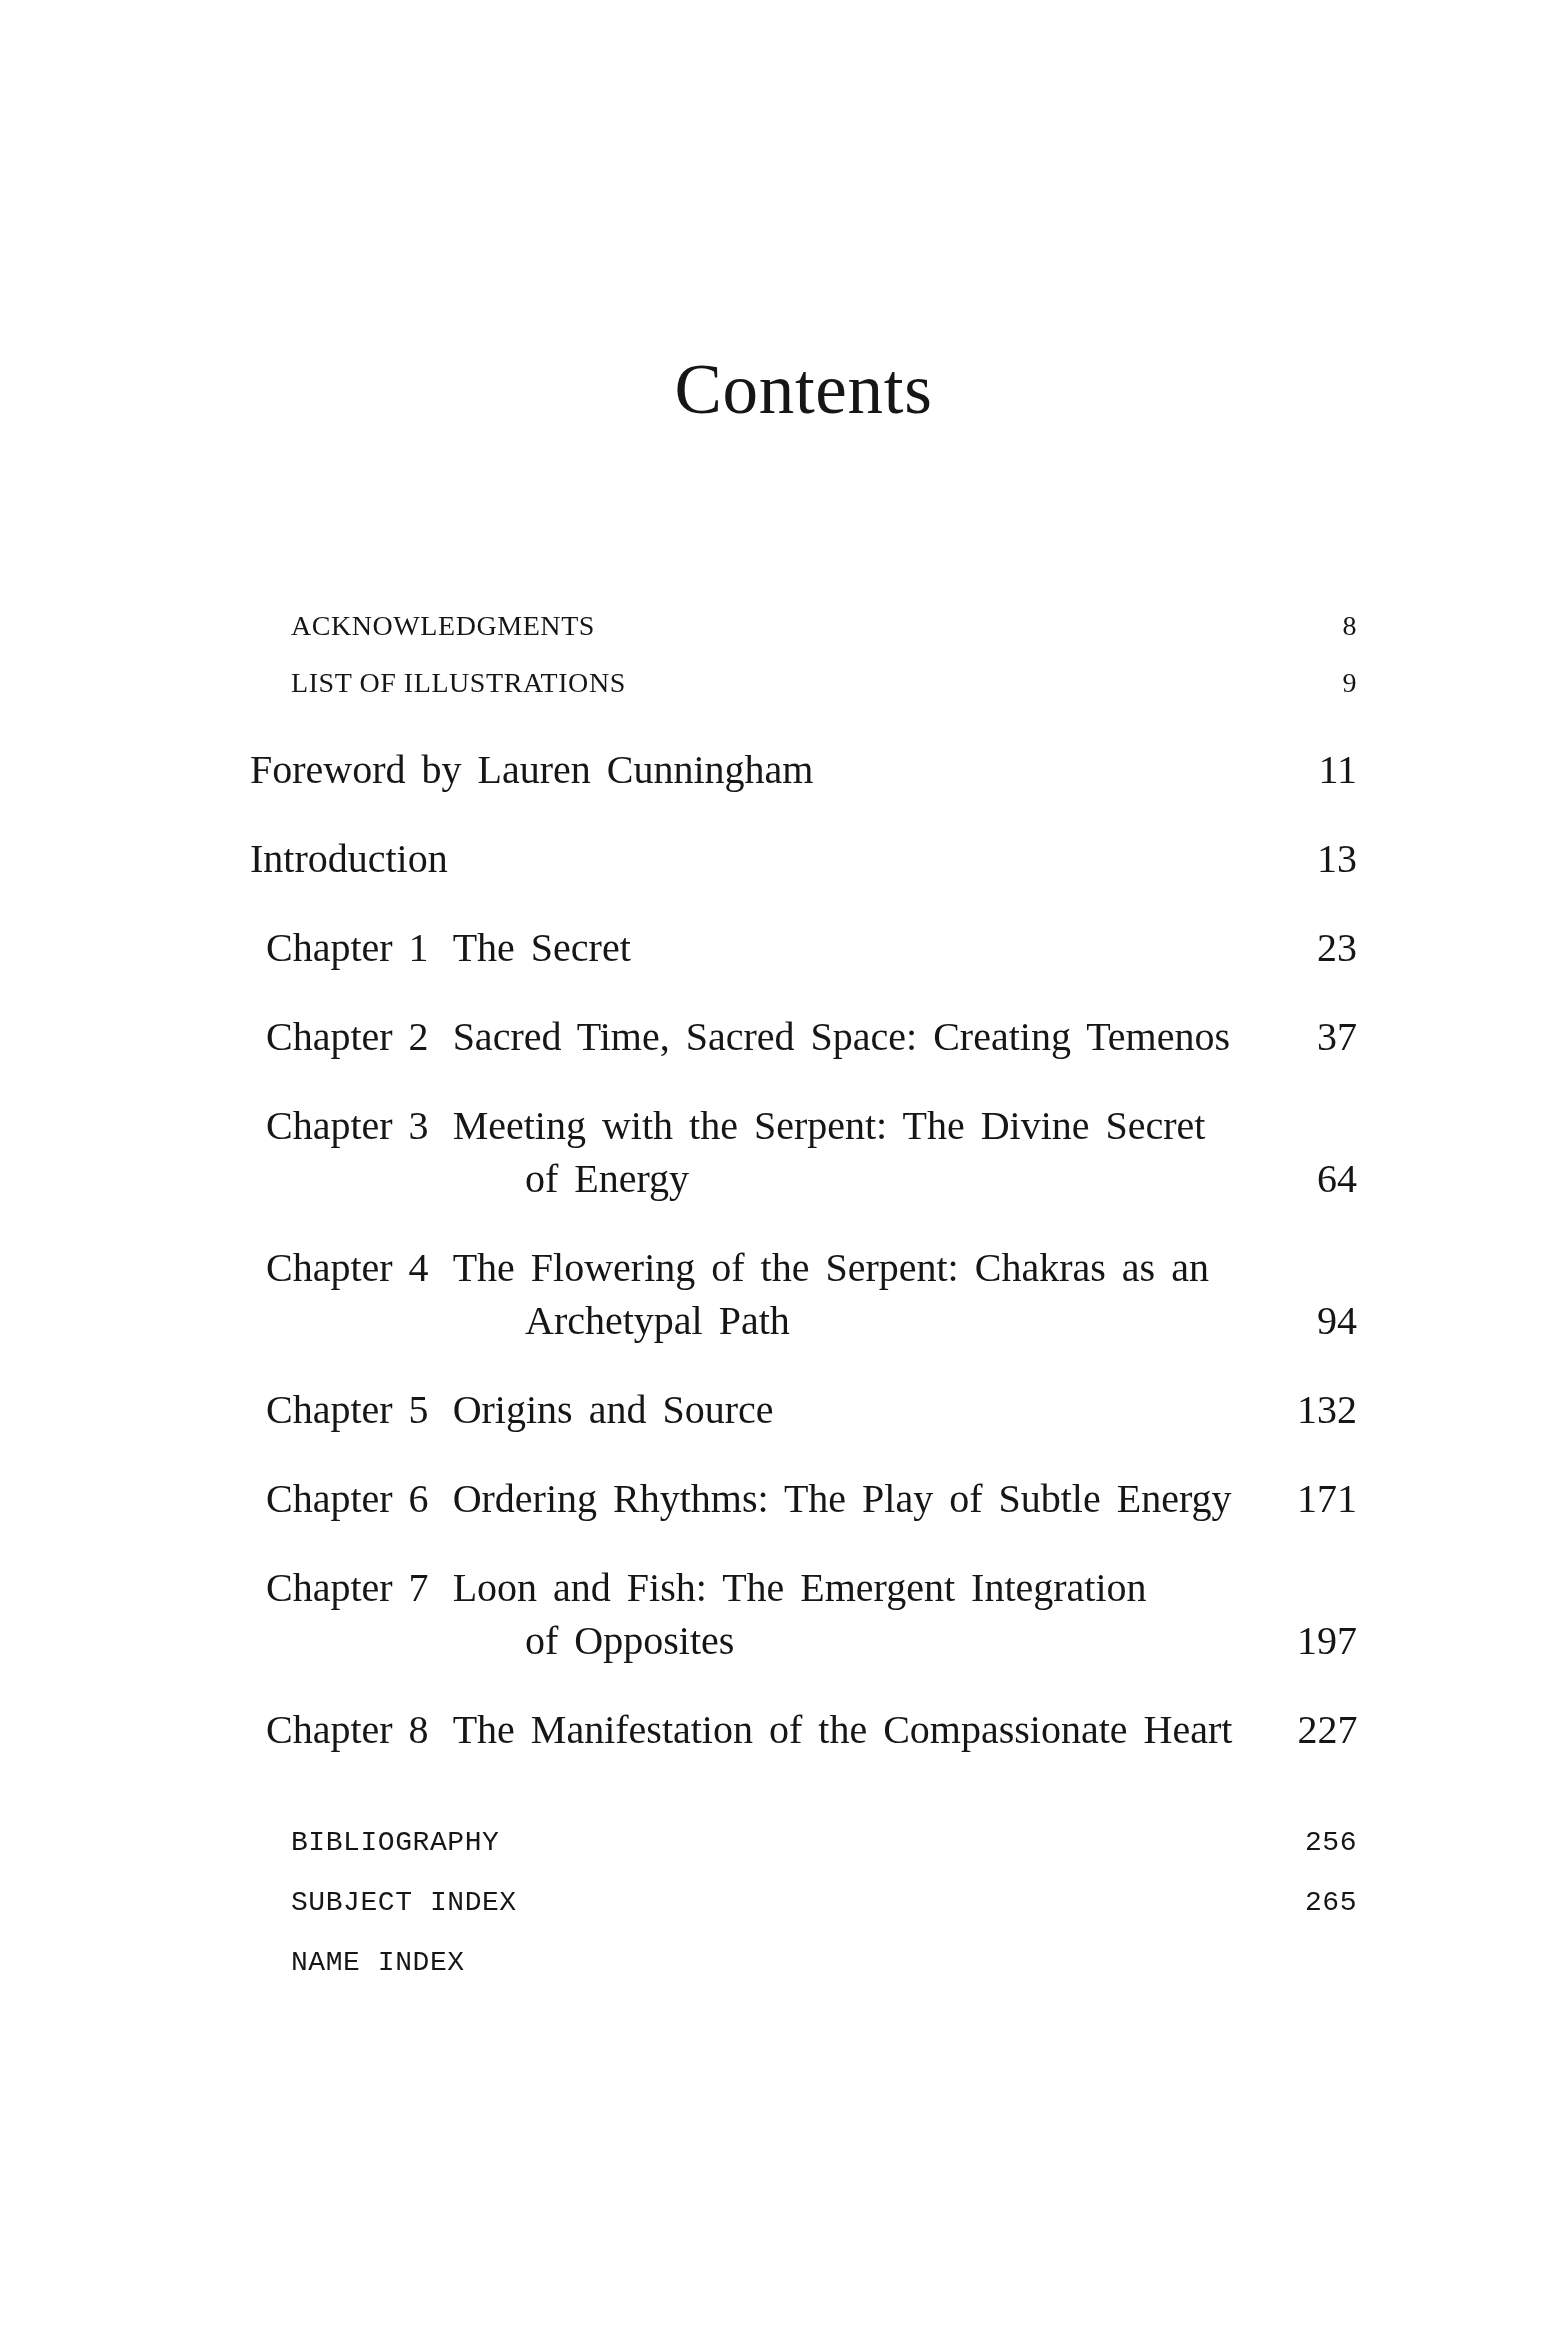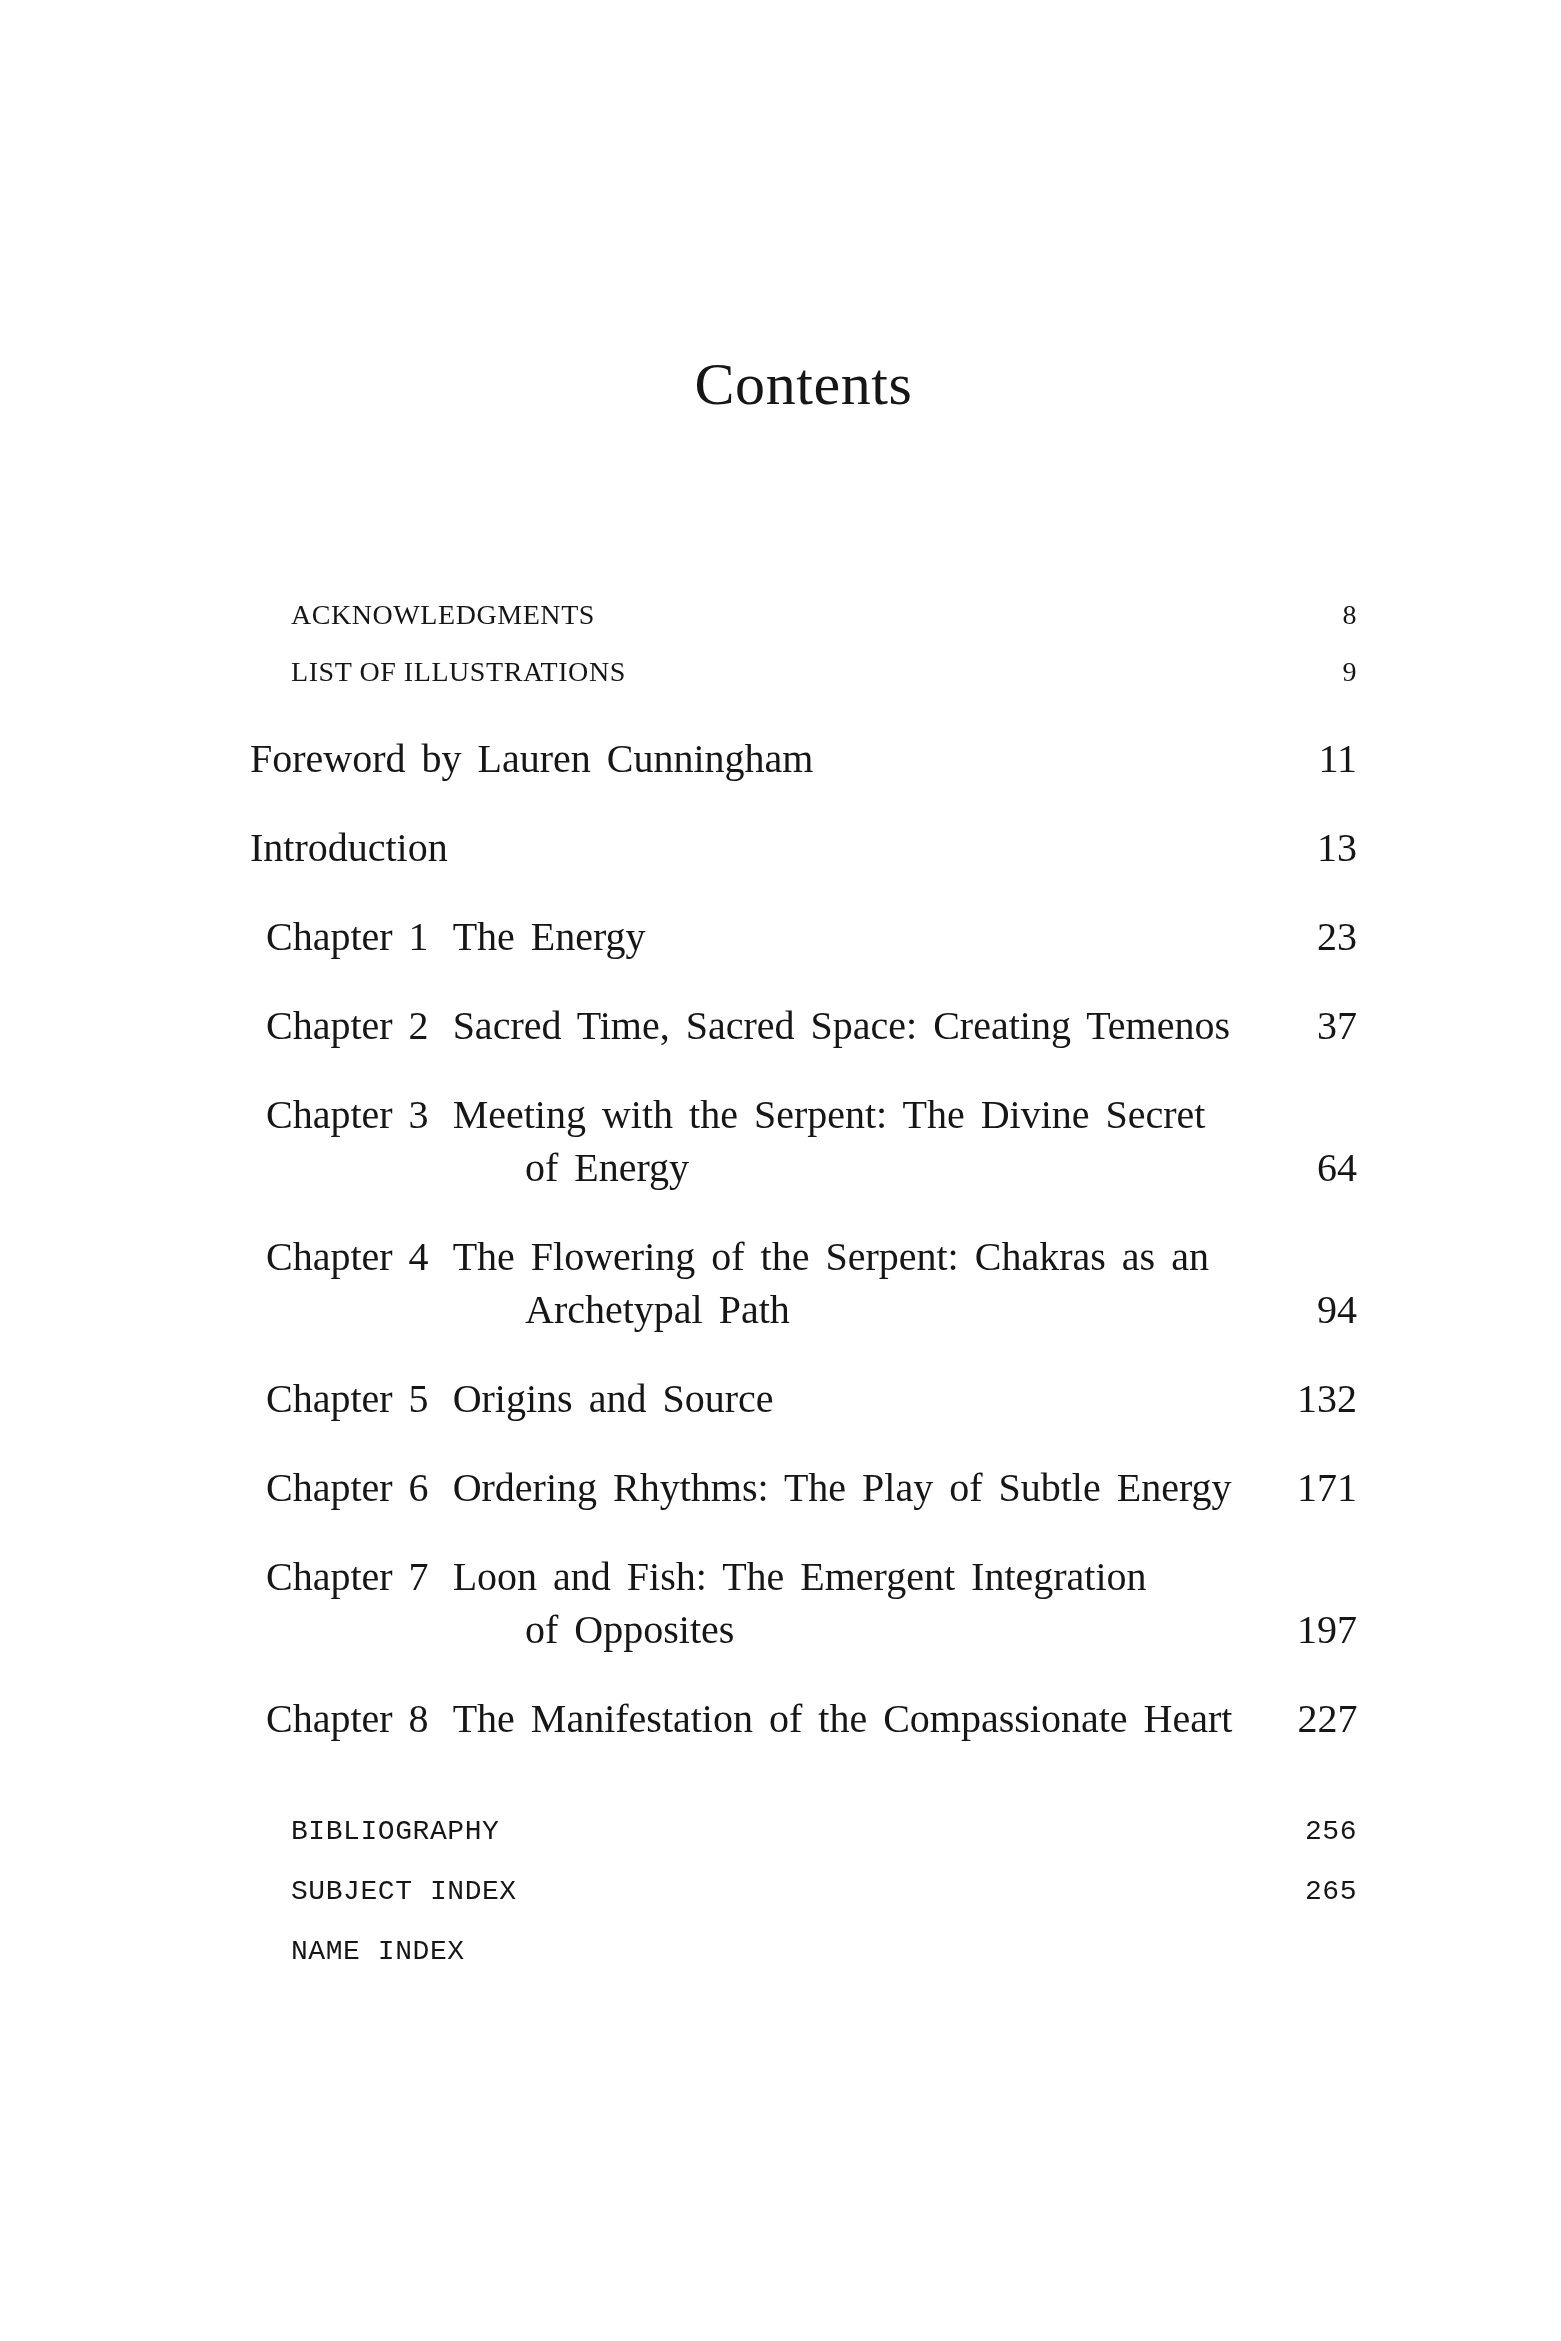--- a/index.html
+++ b/index.html
@@ -12,21 +12,21 @@
     color: #161616;
     overflow: hidden;
   }
   .content {
     position: absolute;
     left: 250px;
     top: 0;
     width: 1107px;
   }
   .toc-title {
-    font-size: 60px;
+    font-size: 71px;
     font-weight: 400;
     text-align: center;
     margin: 354px 0 0 0;
     line-height: 1;
     letter-spacing: 0.01em;
   }
   .front-block { margin-top: 182px; }
   .back-block  { margin-top: 68px; font-family: Liberation Mono, monospace; }
   .fm-row {
     display: flex;
@@ -76,21 +76,21 @@
     <div class="entries-block" id="entries-block">
         <div class="row">
           <div class="row-text"><span class="entry-title">Foreword by Lauren Cunningham</span></div>
           <div class="pnum">11</div>
         </div>
         <div class="row">
           <div class="row-text"><span class="entry-title">Introduction</span></div>
           <div class="pnum">13</div>
         </div>
         <div class="row">
-          <div class="row-text"><span class="chapter-label">Chapter 1</span><span class="entry-title">The Energy</span></div>
+          <div class="row-text"><span class="chapter-label">Chapter 1</span><span class="entry-title">The Secret</span></div>
           <div class="pnum">23</div>
         </div>
         <div class="row">
           <div class="row-text"><span class="chapter-label">Chapter 2</span><span class="entry-title">Sacred Time, Sacred Space: Creating Temenos</span></div>
           <div class="pnum">37</div>
         </div>
         <div class="row">
           <div class="row-text"><span class="chapter-label">Chapter 3</span><span class="entry-title">Meeting with the Serpent: The Divine Secret</span><span class="line2">of Energy</span></div>
           <div class="pnum">64</div>
         </div>

